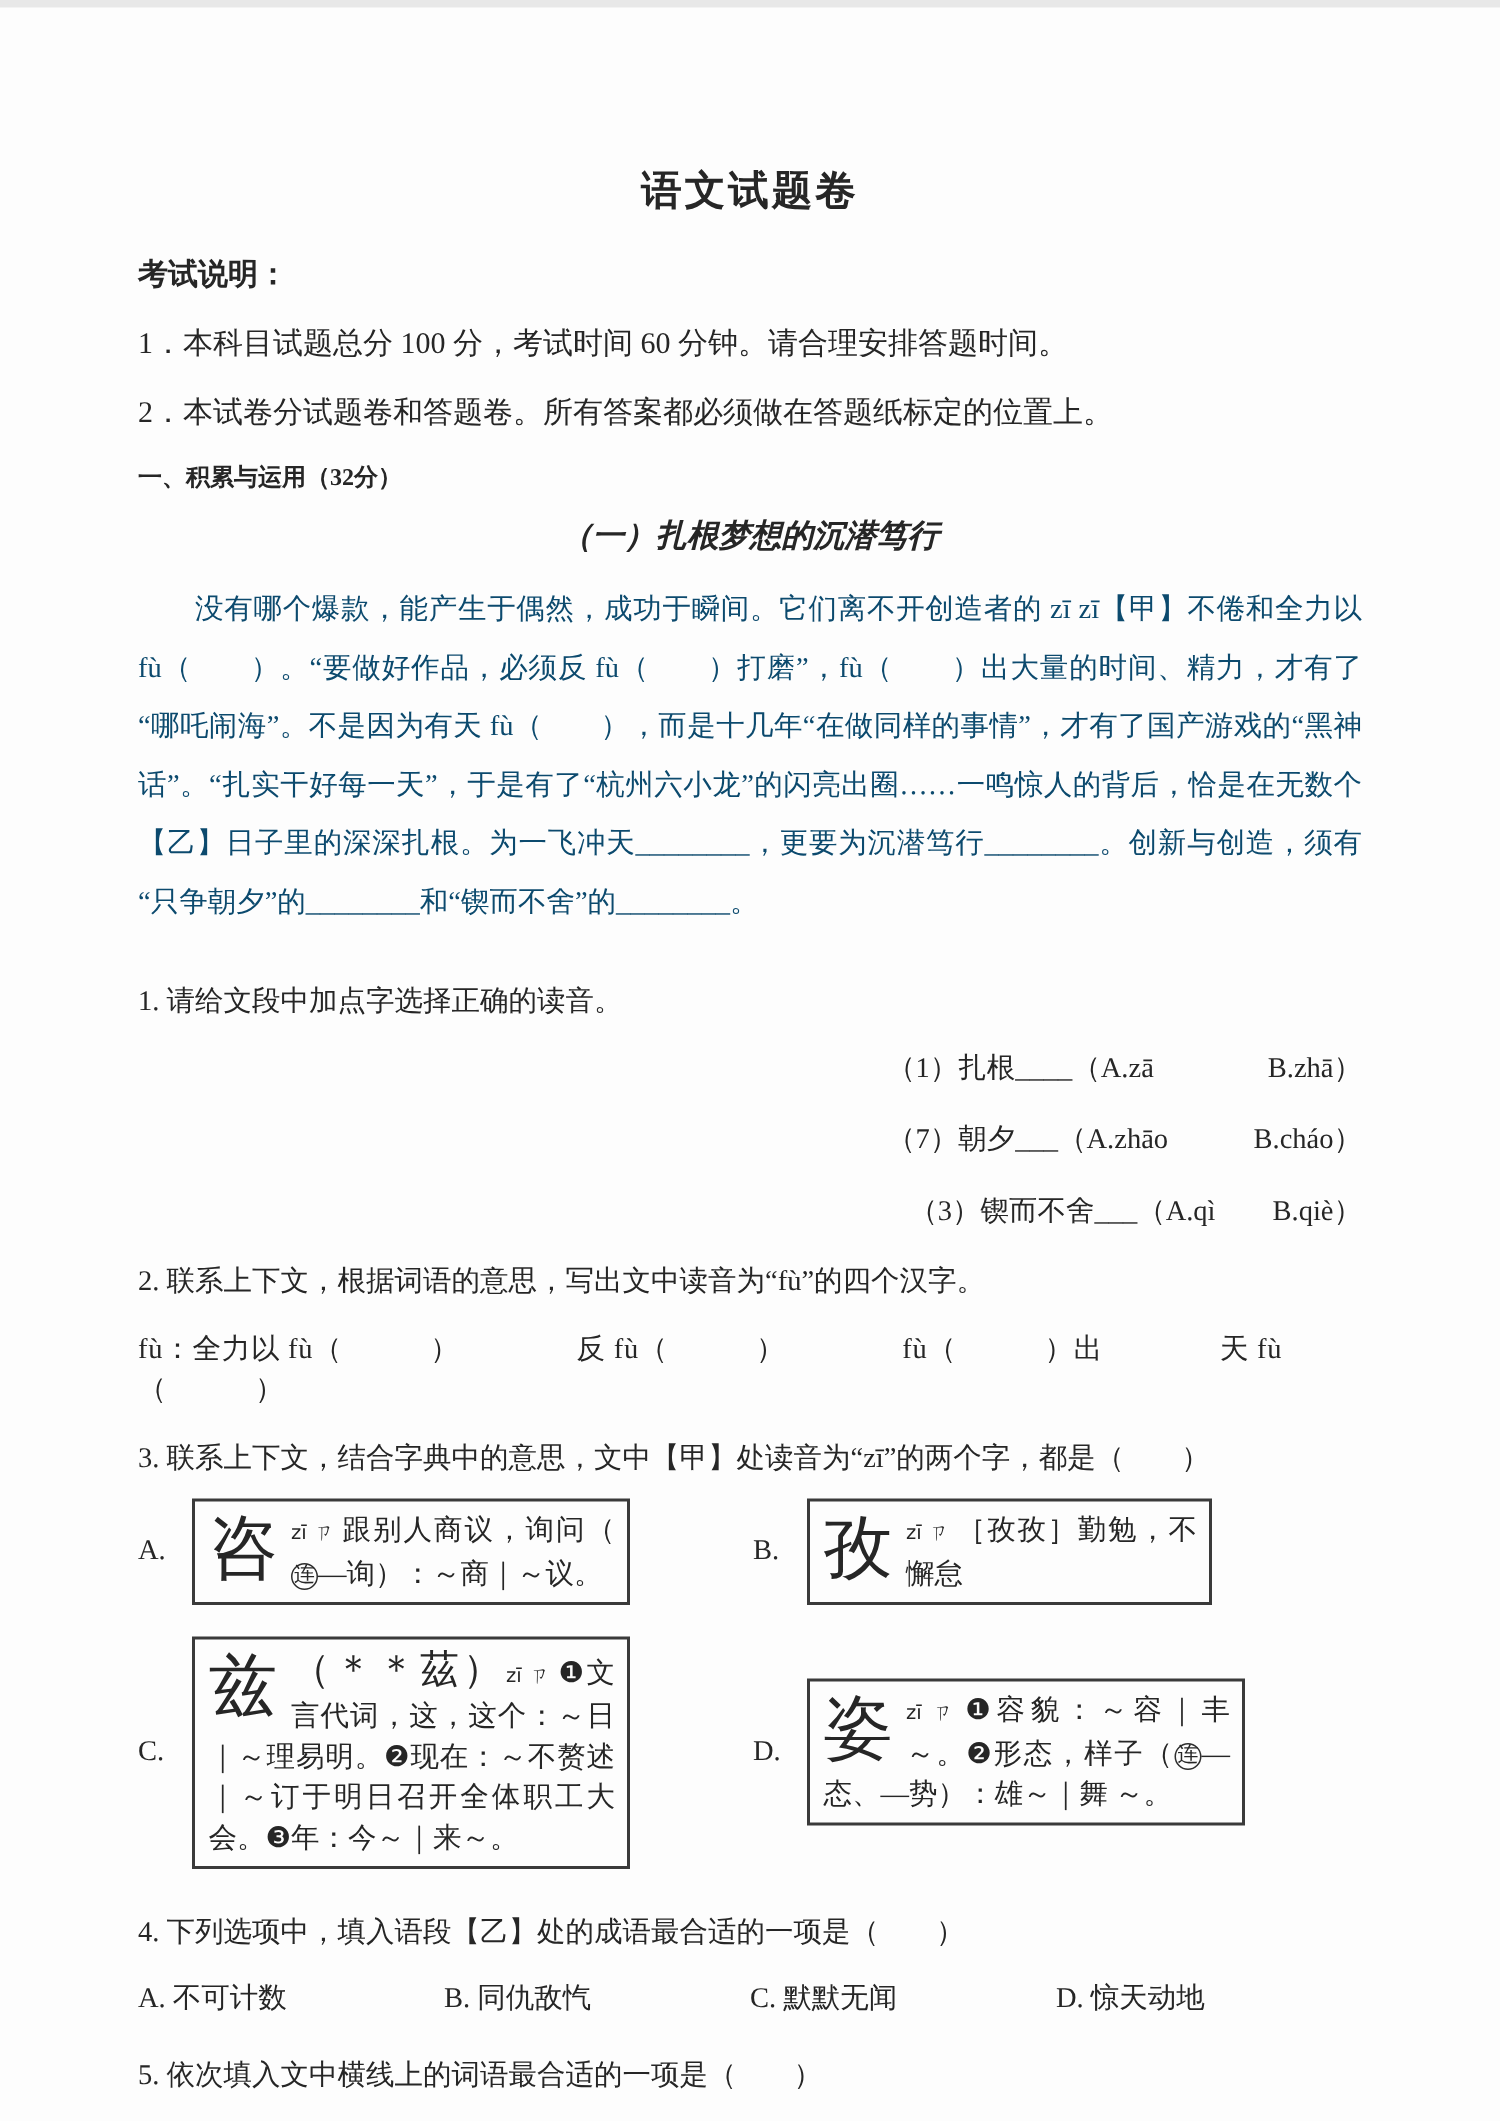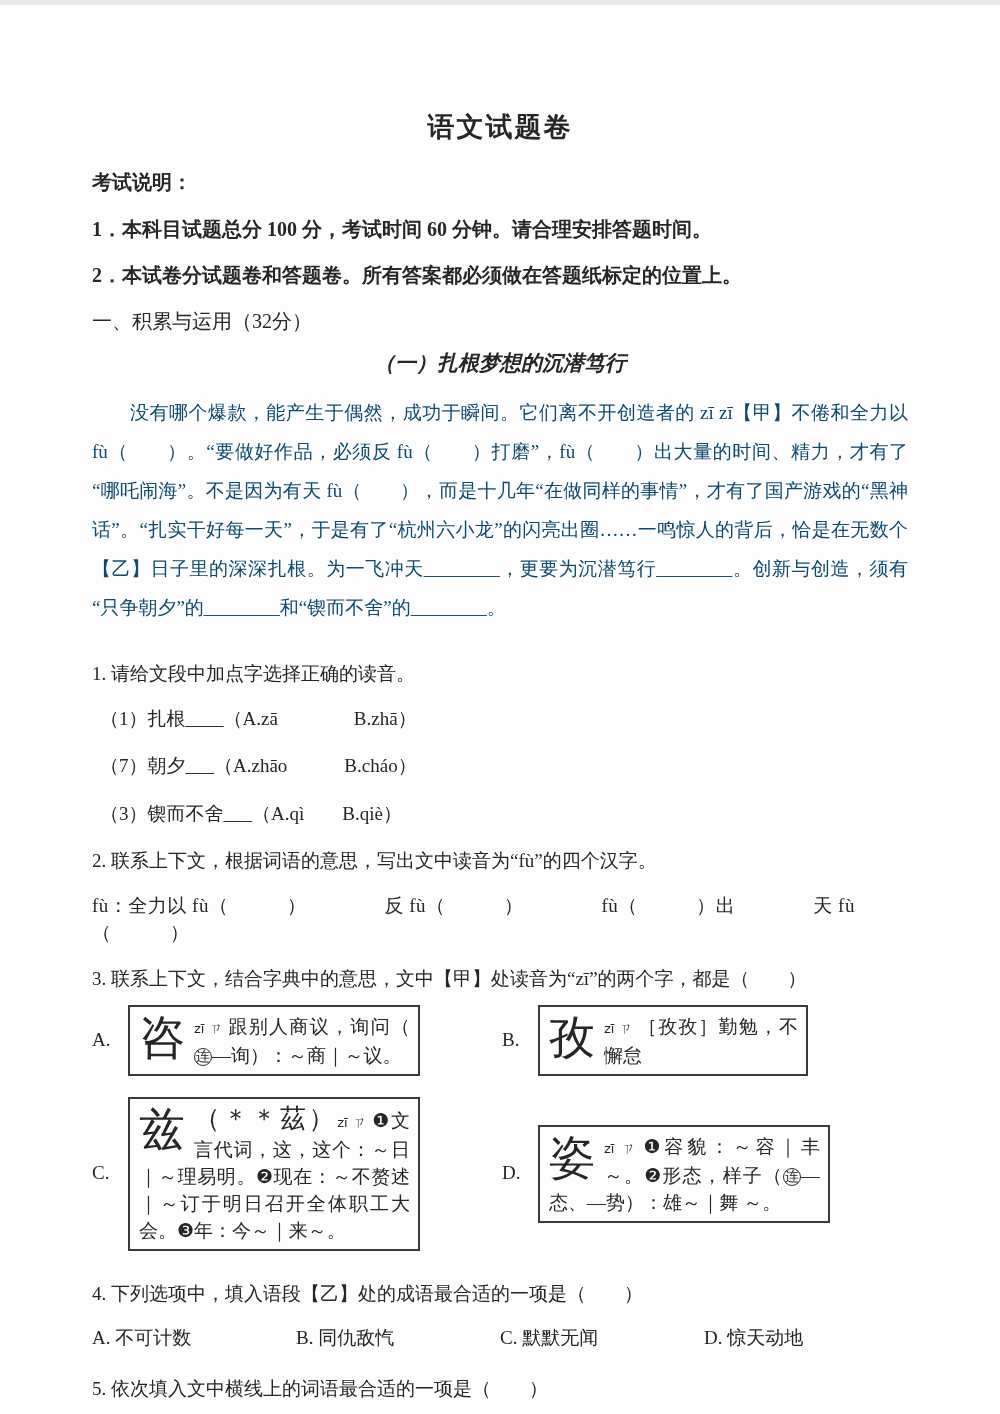--- a/index.html
+++ b/index.html
@@ -18,46 +18,46 @@
     text-align:center;
     font-size:27px; font-weight:700;
     letter-spacing:2px;
     margin-bottom:24px;
   }
   .notes-heading {
     font-size:20px; font-weight:700;
     margin-bottom:20px;
   }
   .note-item {
-    font-size:20px; font-weight:700;
+    font-size:20px; font-weight:400;
     margin-bottom:19px;
     line-height:1.35;
   }
   .section-heading {
-    font-size:20px; font-weight:400;
+    font-size:16px; font-weight:700;
     margin-top:4px;
     margin-bottom:14px;
   }
   .subsection-heading {
     text-align:center;
     font-size:21px; font-weight:700;
     margin-bottom:16px;
     font-style:italic;
   }
   .passage {
     font-size:19px;
     line-height:39px;
     text-align:justify;
     text-indent:2em;
     color:#0c4a6e;
     margin-bottom:34px;
   }
   .question { font-size:19px; line-height:1.4; }
   .q-stem { margin-bottom:18px; }
-  .q1-item { margin-left:8px; margin-bottom:21px; }
+  .q1-item { margin-left:8px; margin-bottom:21px;text-align:right; }
   .q2-line { margin-bottom:20px; letter-spacing:0.5px; }
 
   .dict-row { display:flex; align-items:center; margin-bottom:21px; }
   .dict-label { width:36px; font-size:19px; flex-shrink:0; }
   .dict-gap { width:82px; flex-shrink:0; }
   .dict-box {
     border:2px solid #3a3a3a;
     padding:6px 8px 5px 9px;
     font-size:19px;
     line-height:27px;

